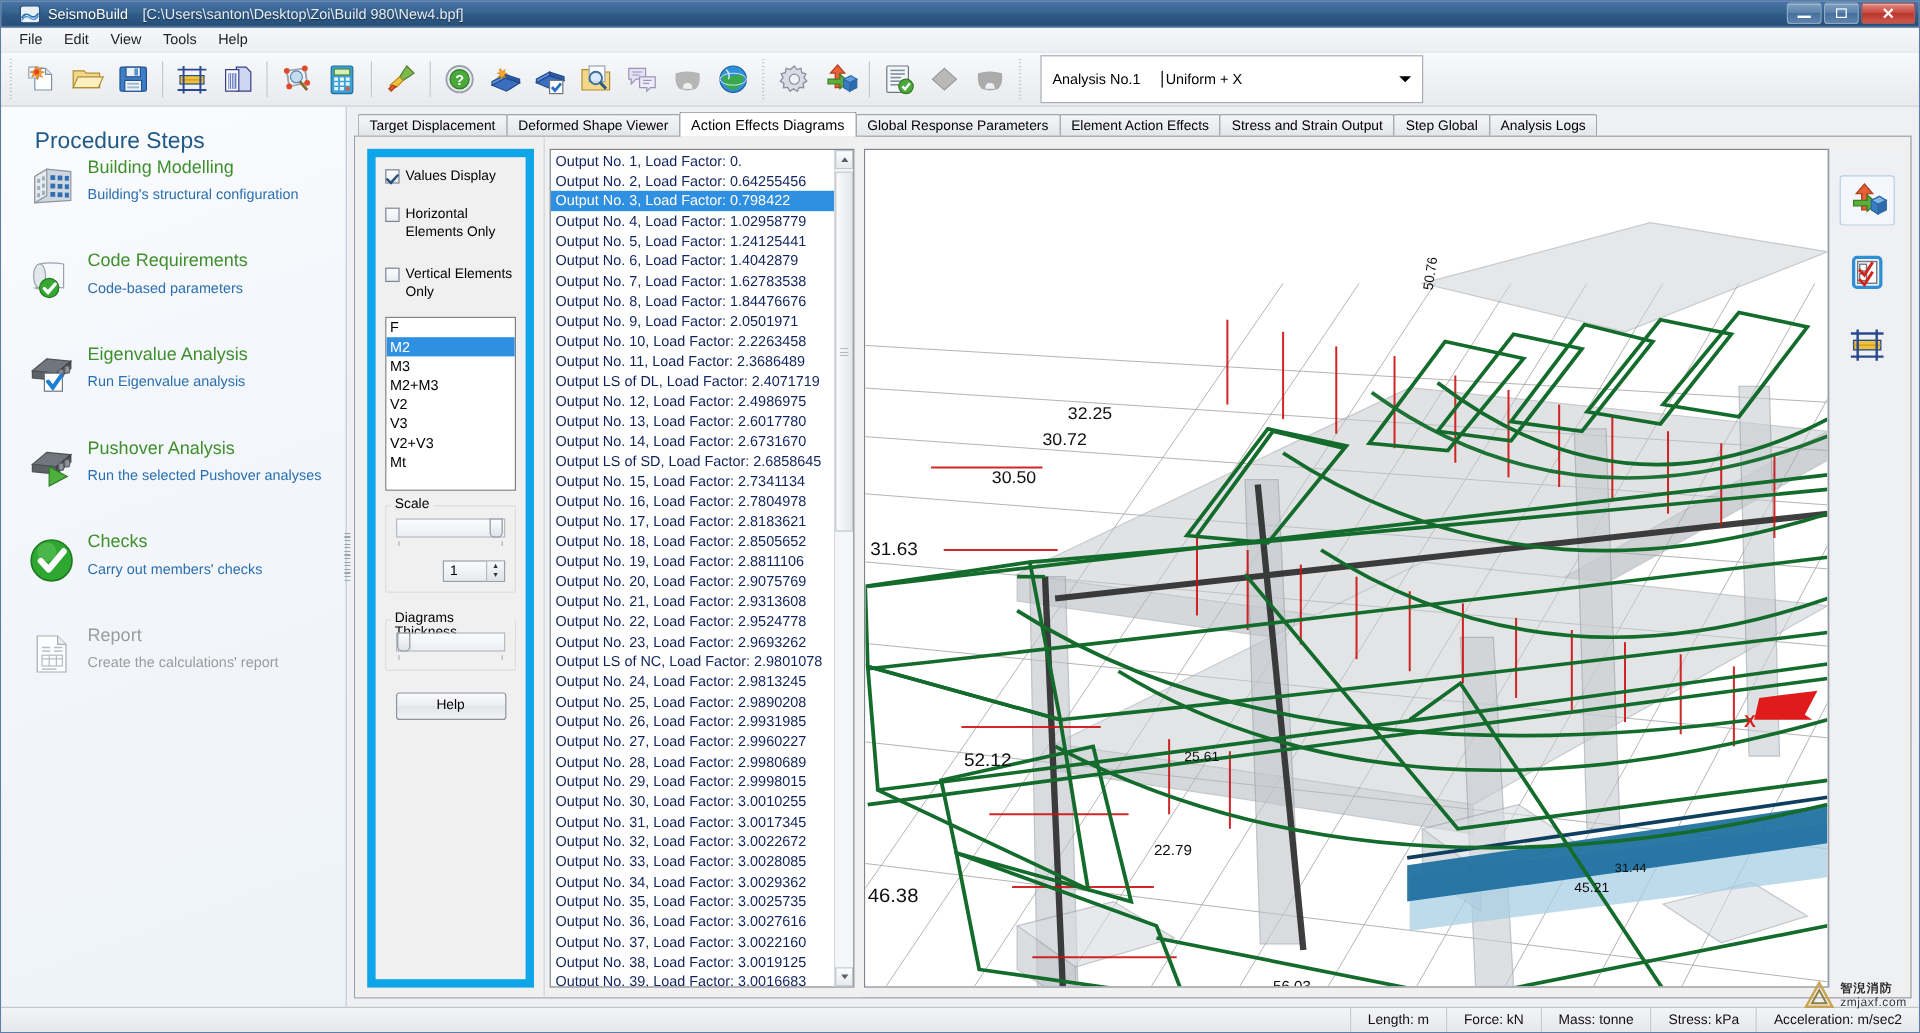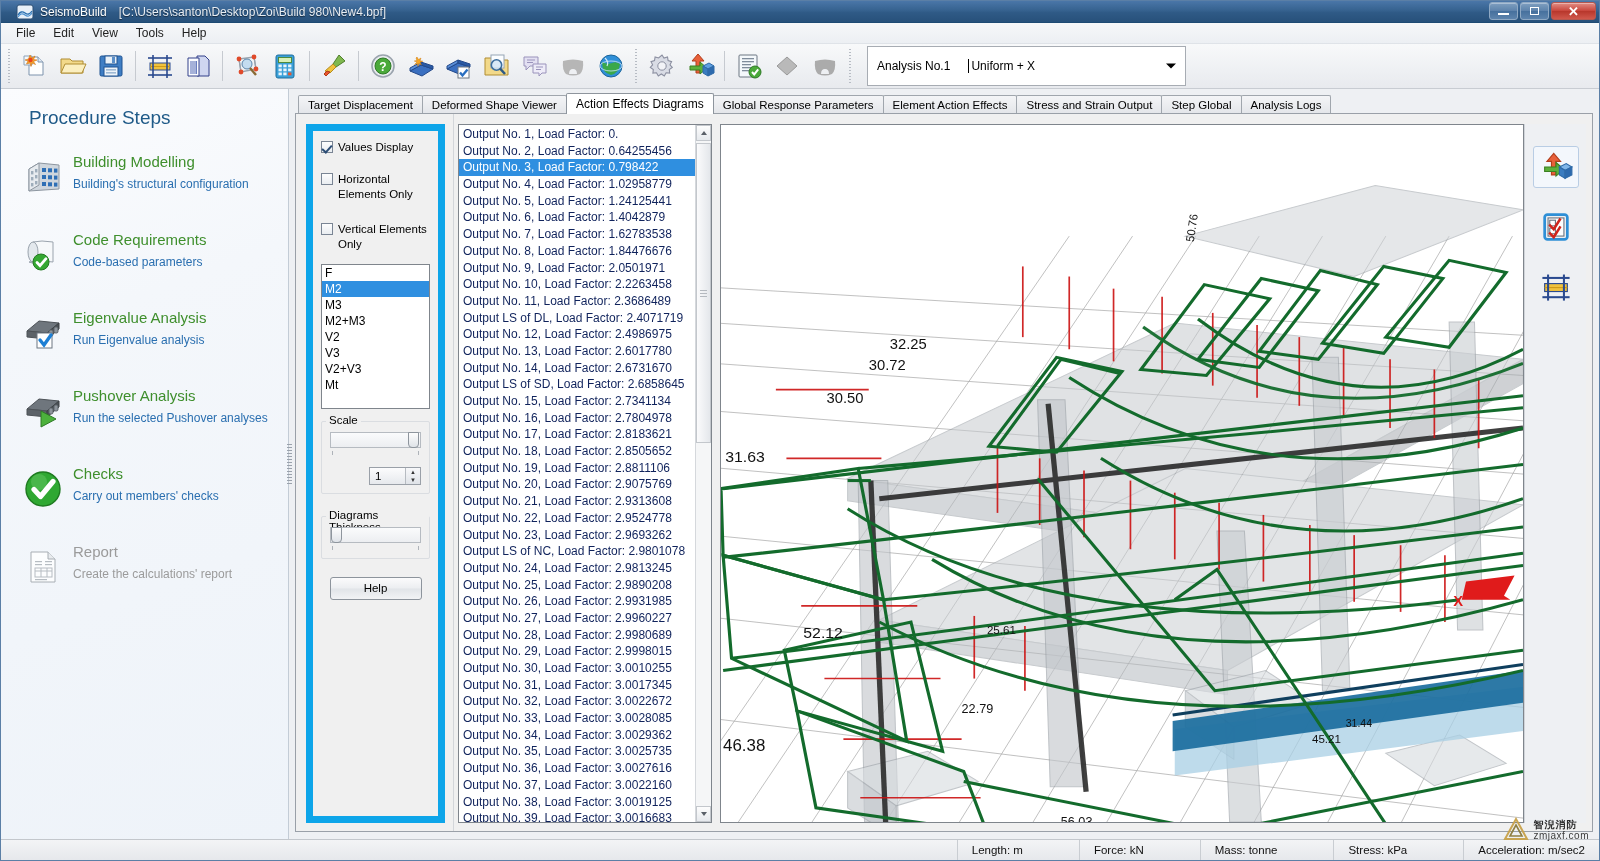--- a/index.html
+++ b/index.html
@@ -139,21 +139,21 @@
   
   .leftpanel {
     width: 288px; flex: none;
     background: linear-gradient(160deg,#fbfcfe 0%,#f4f7fb 30%,#eef3f9 100%);
     border-right: 1px solid #c3ccd6;
     position: relative;
     padding-top: 18px;
   }
   .ps-title {
     font-size: 19px; color: #1f5a88;
-    margin-left: 28px; margin-bottom: 22px;
+    margin-left: 28px; 
     font-weight: normal;
   }
   .step {
     display: flex; align-items: flex-start;
     padding: 0 0 0 18px;
     margin-bottom: 26px;
     min-height: 52px;
   }
   .step-icon {
     width: 48px; height: 48px; flex: none;
@@ -427,21 +427,20 @@
     display: flex; align-items: center;
     font-size: 11.5px; color: #111;
   }
   .sb-spacer { flex: 1; }
   .sb-cell {
     padding: 0 14px;
     border-left: 1px solid #c9cdd2;
     height: 100%;
     display: flex; align-items: center;
     white-space: nowrap;
-    margin-left: 42px;
   }
   .watermark {
     position: absolute; right: 10px; bottom: 17px;
     display: flex; align-items: center; gap: 4px;
     opacity: .95; pointer-events: none;
   }
   .wm-text { display:flex; flex-direction:column; line-height:1; }
   .wm-cn { font-size: 10px; color:#222; font-weight:bold; letter-spacing:1px;font-family:Liberation Serif, serif; }
   .wm-en { font-size: 10px; color:#333; letter-spacing:.5px; margin-top:1px; }
 </style>

